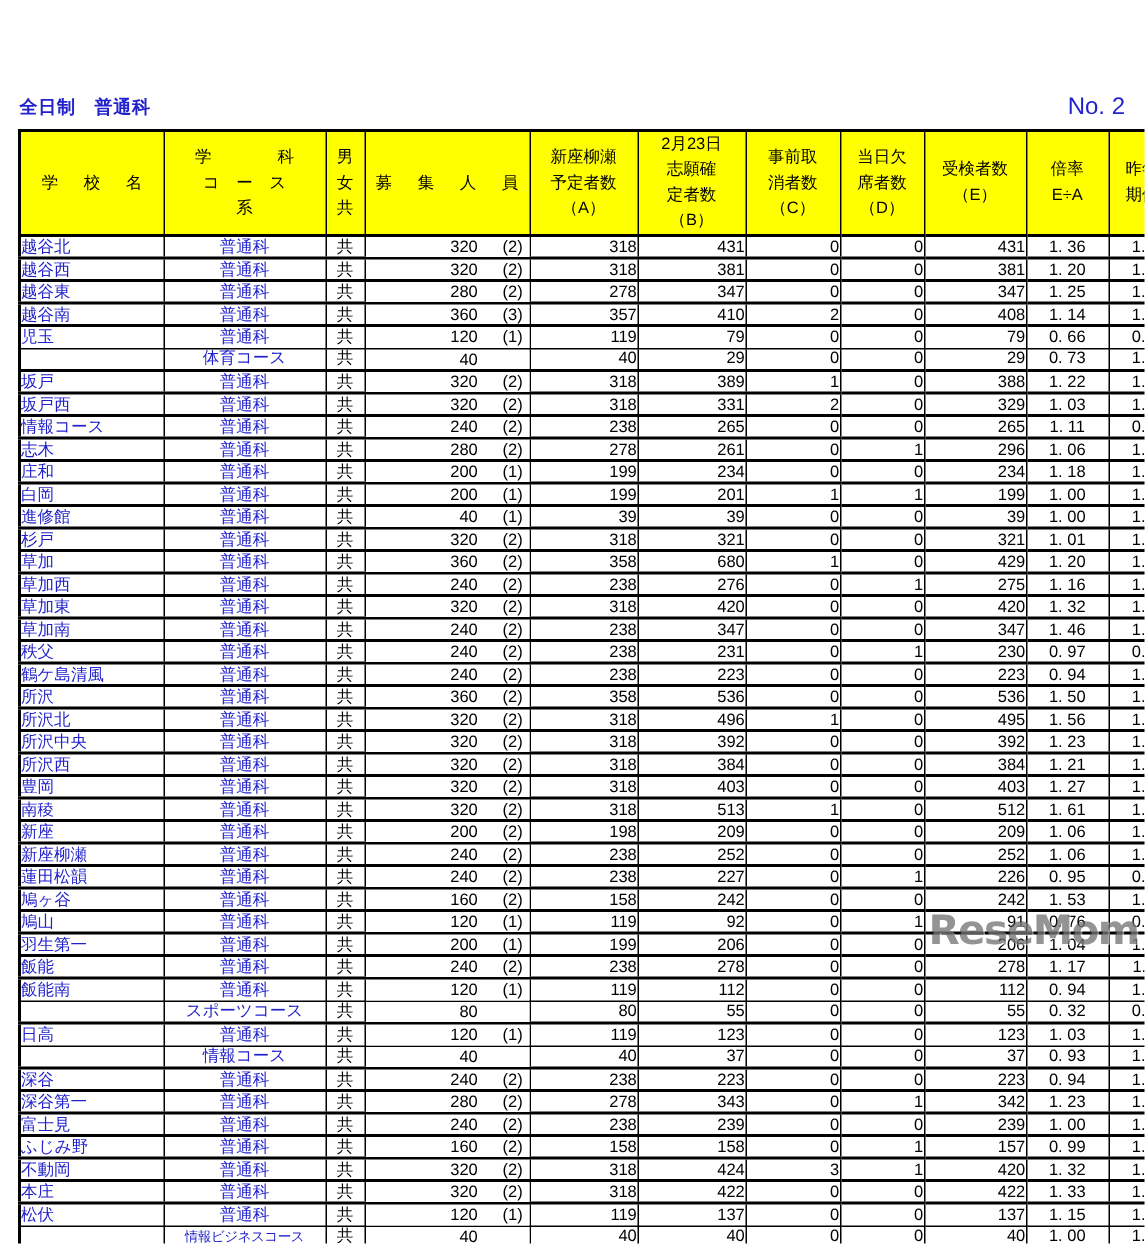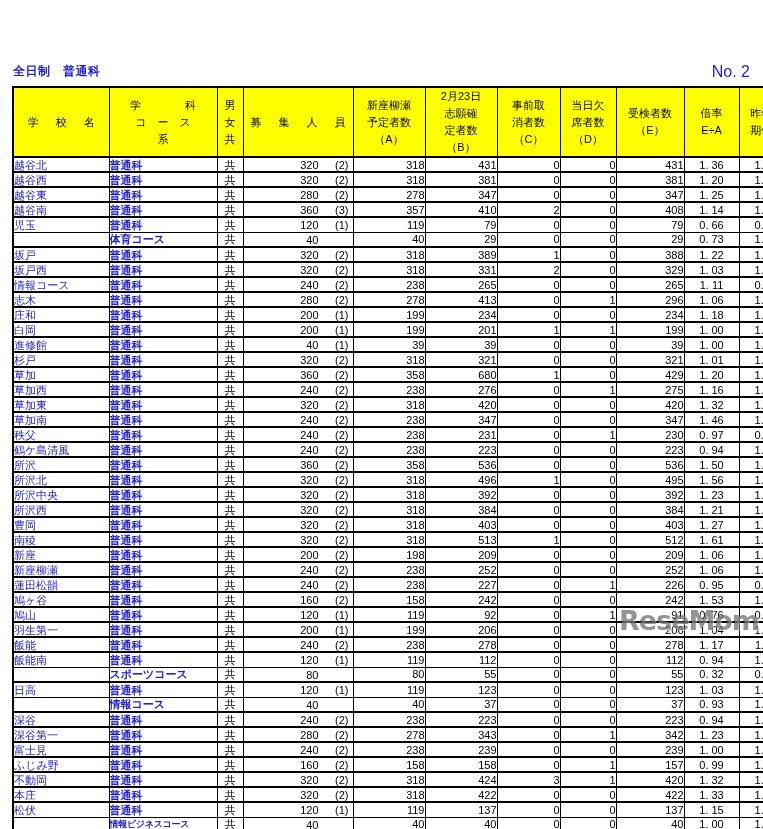--- a/index.html
+++ b/index.html
@@ -97,26 +97,25 @@
     height: 15.6px;
   }
   td.c-school {
     text-align: left;
     color: #2222cc;
     font-size: 11.5px;
     border-left: 2px solid #000;
     border-right: 2px solid #000;
   }
   td.c-course {
-    text-align: left;
+    text-align: center;
     color: #2222cc;
     font-size: 11.5px;
     padding-left: 3px;
     border-right: 2px solid #000;
-    font-weight: bold;
   }
   td.c-course.small {
     font-size: 9px;
     letter-spacing: -0.3px;
   }
   td.c-sex {
     text-align: center;
     color: #000;
     font-size: 11.5px;
     border-right: 2px solid #000;
@@ -400,21 +399,21 @@
           </tr>
           <tr class="grp-start">
             <td class="c-school">志木</td>
             <td class="c-course">普通科</td>
             <td class="c-sex">共</td>
             <td class="c-quota">
               <span class="qn">280</span>
               <span class="qp">(2)</span>
             </td>
             <td class="c-num">278</td>
-            <td class="c-num">413</td>
+            <td class="c-num">261</td>
             <td class="c-num">0</td>
             <td class="c-num">1</td>
             <td class="c-num">296</td>
             <td class="c-ratio">1. 06</td>
             <td class="c-ratio">1. 09</td>
           </tr>
           <tr class="grp-start">
             <td class="c-school">庄和</td>
             <td class="c-course">普通科</td>
             <td class="c-sex">共</td>

